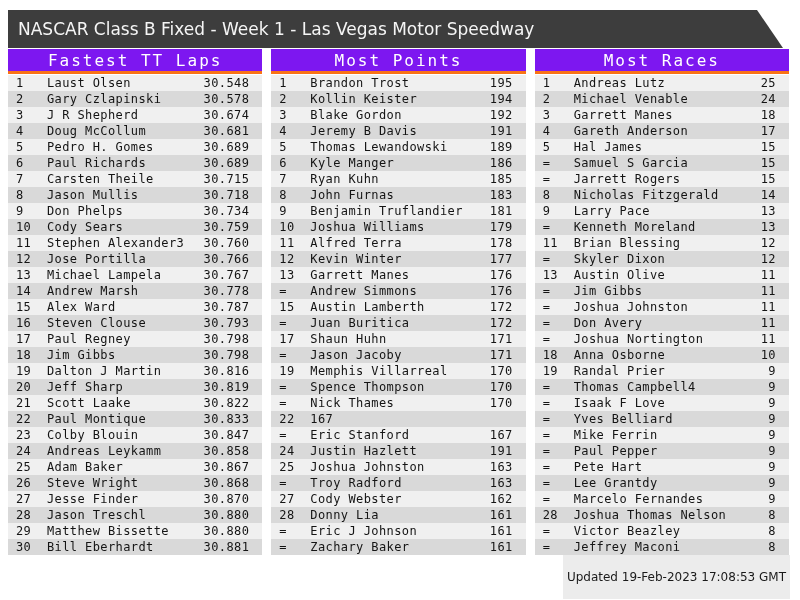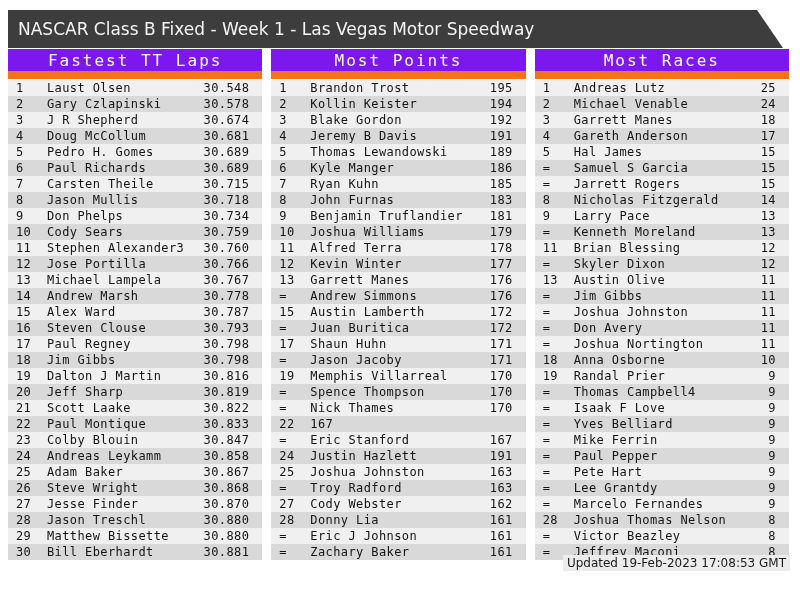--- a/index.html
+++ b/index.html
@@ -30,21 +30,21 @@
     position: absolute;
     left: 8px; top: 49px;
     width: 781px;
     display: flex;
     gap: 9px;
   }
   .board { flex: 1; min-width: 0; }
   .board-header {
     height: 22px;
     background: #7d17f0;
-    border-bottom: 8px solid #f97316;
+    border-bottom: 3px solid #f97316;
     color: #ffffff;
     font-family: "DejaVu Sans Mono", monospace;
     font-size: 16px;
     letter-spacing: 2px;
     display: flex; align-items: center; justify-content: center;
     white-space: nowrap;
   }
   .rows { margin-top: 1px; }
   .row {
     display: flex;
@@ -61,21 +61,21 @@
   .name  { flex: 1; overflow: hidden; }
   .value { flex: none; padding-right: 13px; text-align: right; }
 
   
   .footer {
     position: absolute;
     right: 10px; top: 555px;
     background: #ececec;
     color: #1a1a1a;
     font: 12px "DejaVu Sans", sans-serif;
-    padding: 1px 4px;
+    padding: 15px 4px;
   }
 </style>
 </head>
 <body>
 
 <div class="topbar">
   <span>NASCAR Class B Fixed - Week 1 - Las Vegas Motor Speedway</span>
 </div>
 
 <div class="tables">

